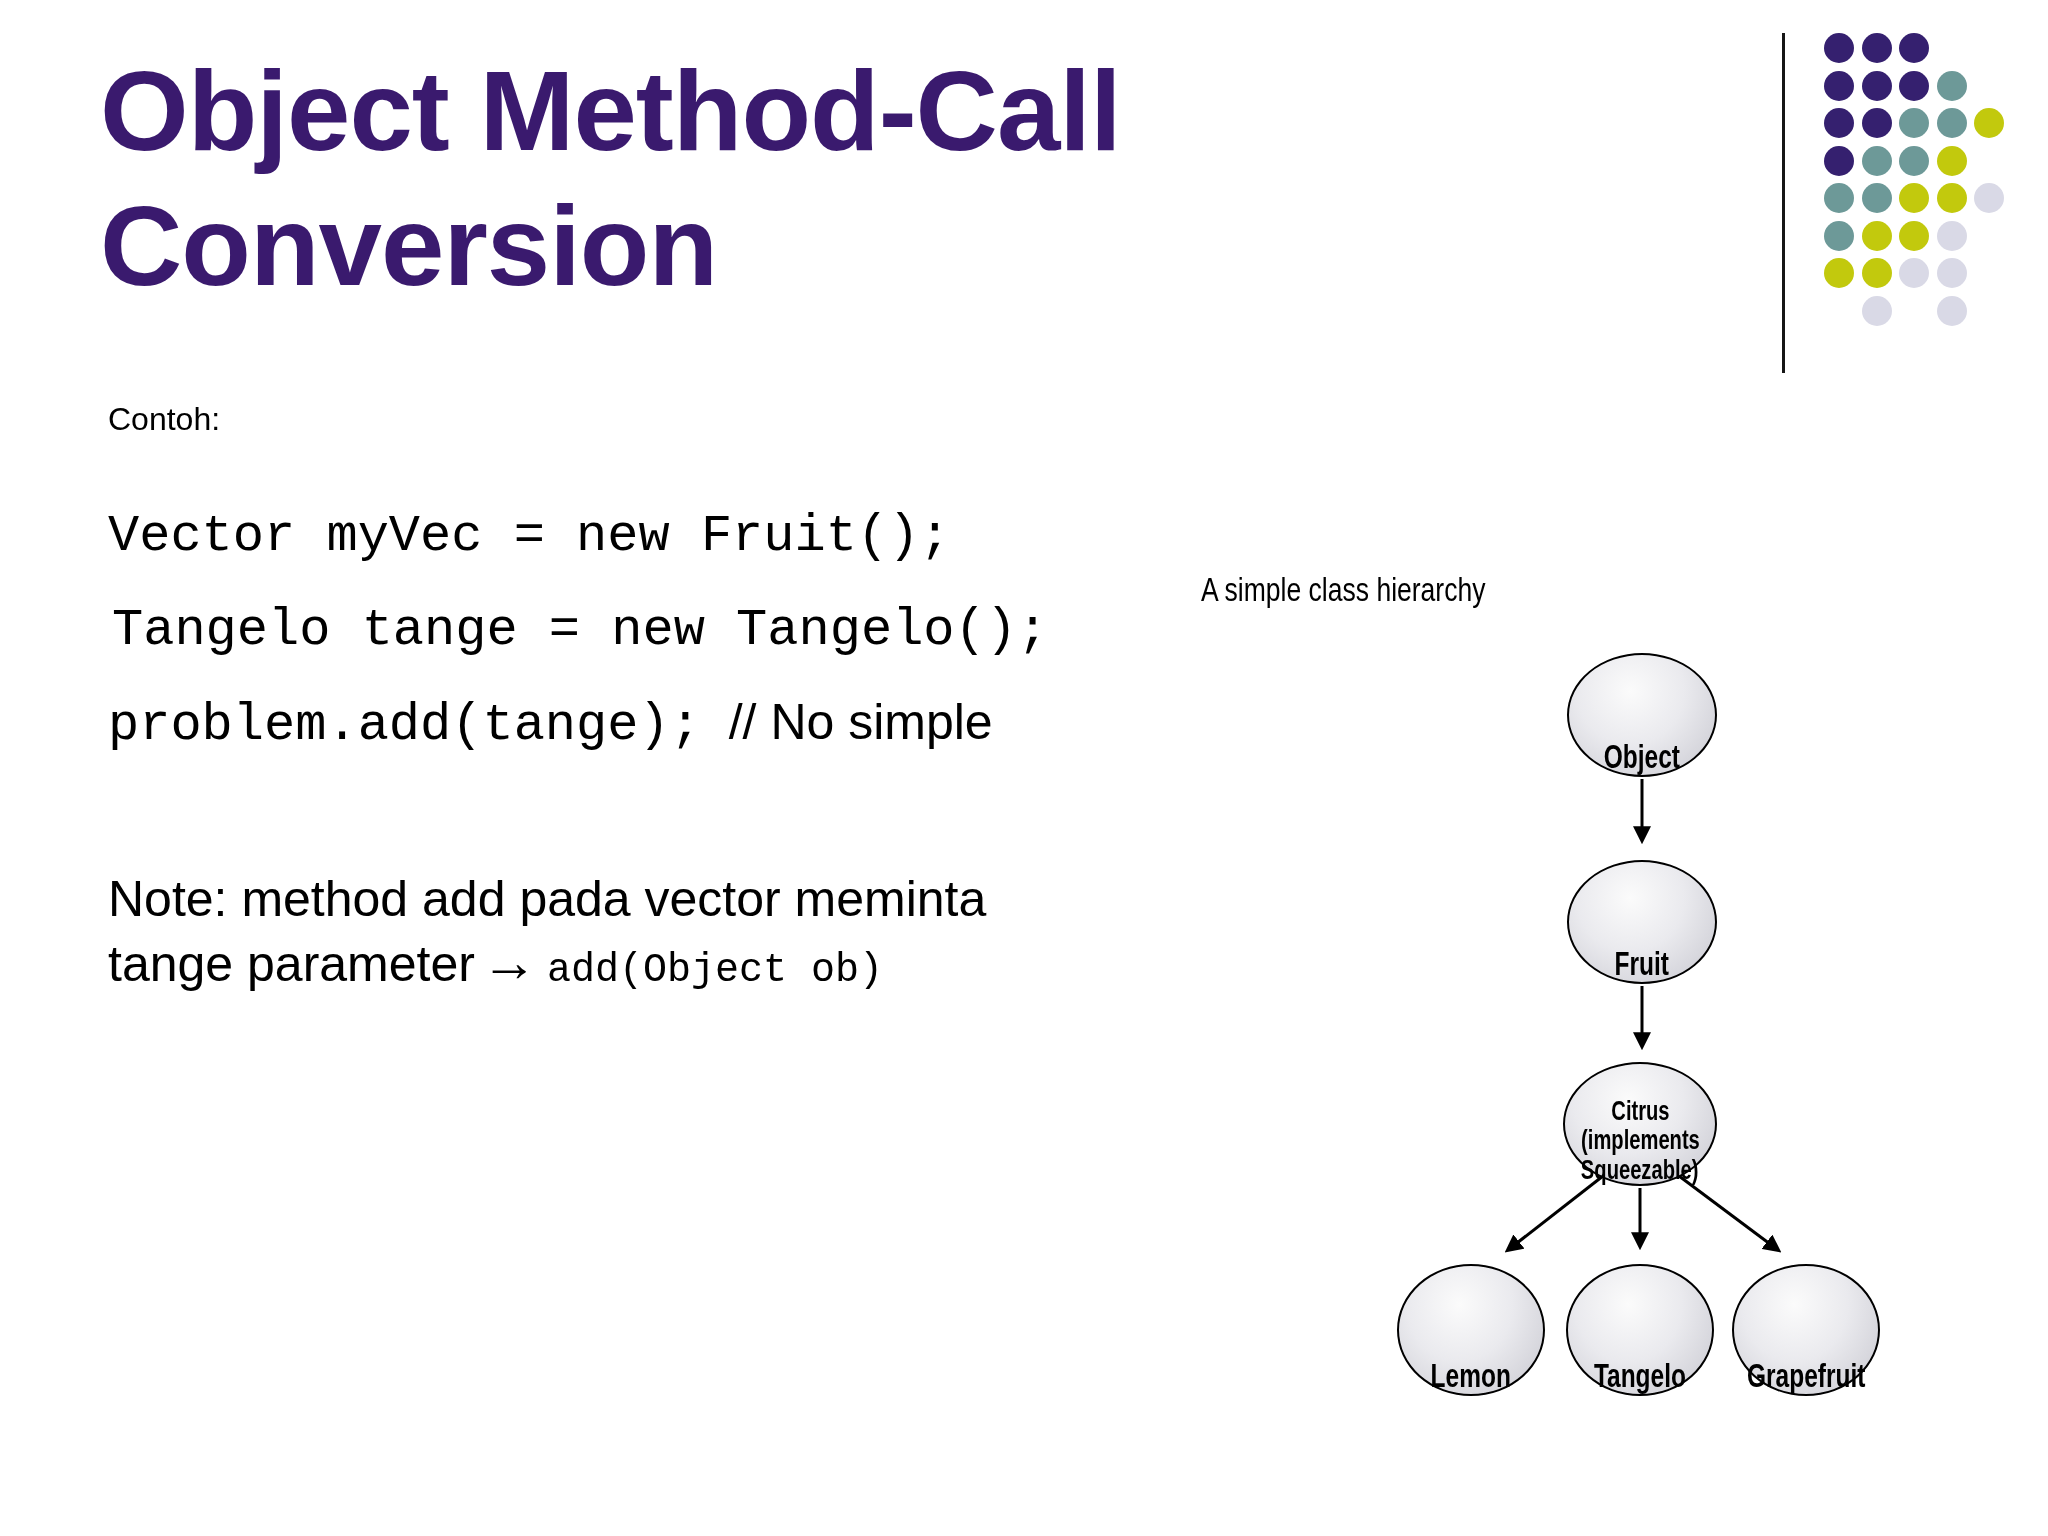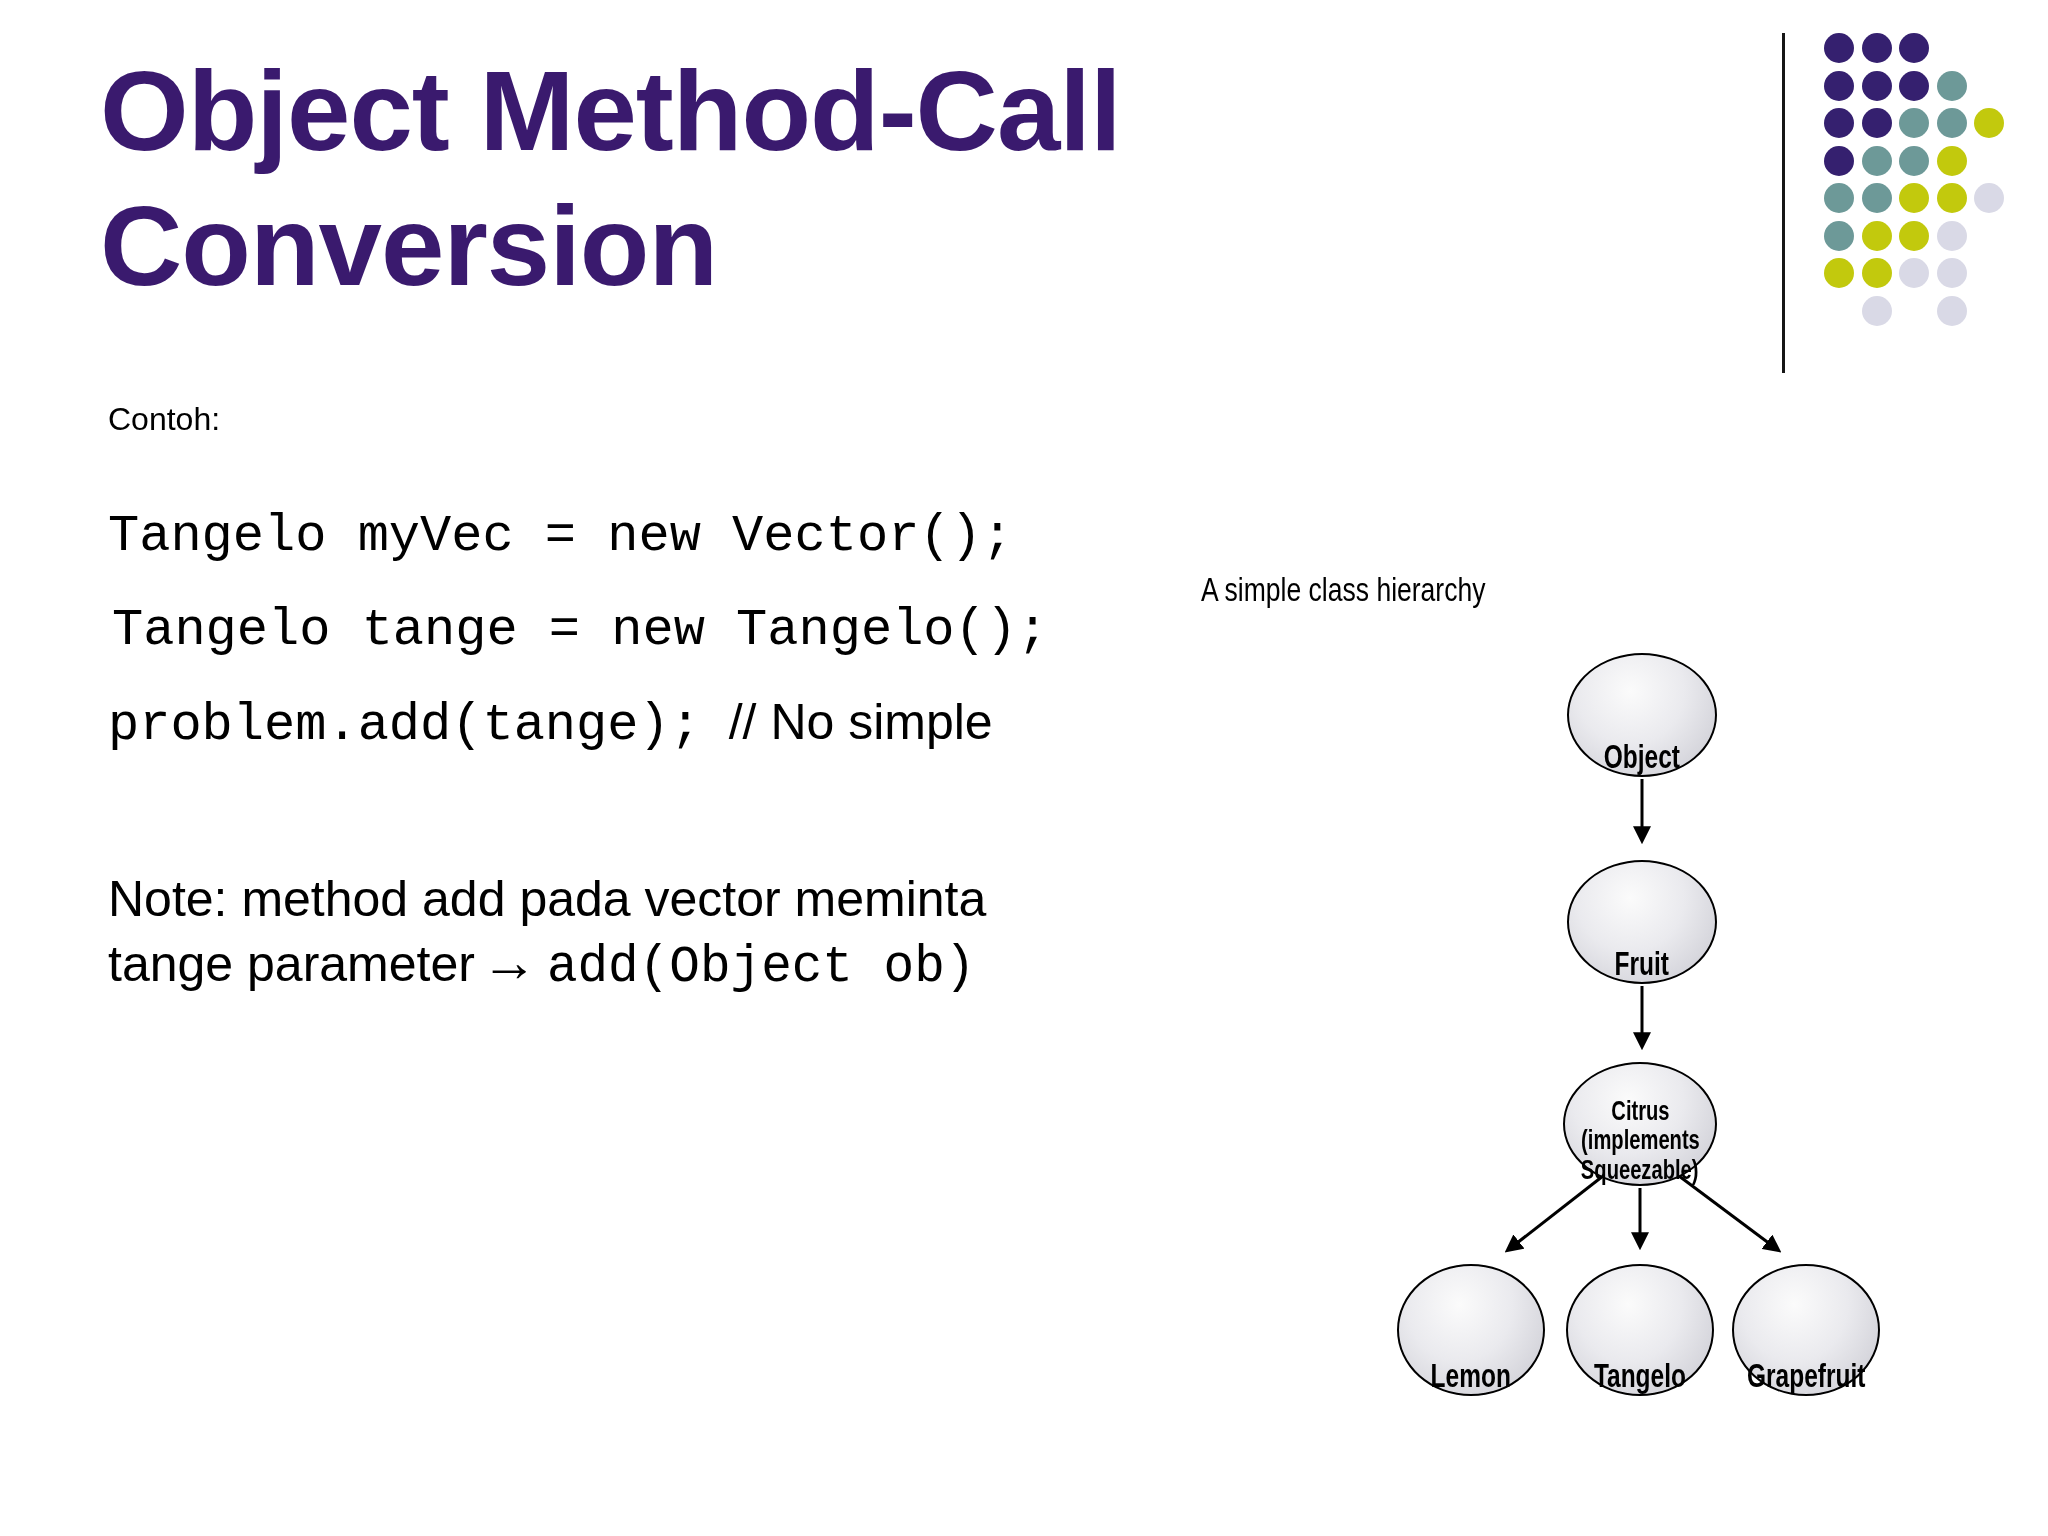--- a/index.html
+++ b/index.html
@@ -35,21 +35,21 @@
   .code2 { left:112px; top:600px; }
   .code3 { left:108px; top:692px; }
   .comment { font-family:"Liberation Sans", sans-serif; font-size:50px; }
   .note {
     left:108px; top:870px;
     font-size:50px;
     line-height:1.18;
     width:980px;
   }
   .note .arrow-glyph { font-weight:bold; font-size:56px; margin:0 10px 0 6px; }
-  .note .mono { font-family:"Liberation Mono", monospace; font-size:51px; white-space:pre; }
+  .note .mono { font-family:"Liberation Mono", monospace; font-size:40px; white-space:pre; }
 
   
   .vline { left:1782px; top:33px; width:3px; height:340px; background:#161616; }
   .dots-host { left:1824px; top:33px; width:200px; height:320px; }
   .dot { position:absolute; width:30px; height:30px; border-radius:50%; }
 
   
   .diagram-caption {
     left:1201px; top:570px;
     font-size:34px;
@@ -87,21 +87,21 @@
 </style>
 </head>
 <body>
 
 <div class="abs slide-title" style="color: rgb(58, 26, 110);">
   <div>Object Method-Call</div>
   <div>Conversion</div>
 </div>
 
 <div class="abs contoh">Contoh:</div>
-<div class="abs code code1">Tangelo myVec = new Vector();</div>
+<div class="abs code code1">Vector myVec = new Fruit();</div>
 <div class="abs code code2">Tangelo tange = new Tangelo();</div>
 <div class="abs code code3"><span>problem.add(tange);</span><span class="comment">  <span>// No simple</span></span></div>
 
 <div class="abs note">
   <span>Note: method add pada vector meminta</span><br>
   <span>tange parameter</span><span class="arrow-glyph">→</span><span class="mono">add(Object ob)</span>
 </div>
 
 <div class="abs vline"></div>
 <div class="abs dots-host">

